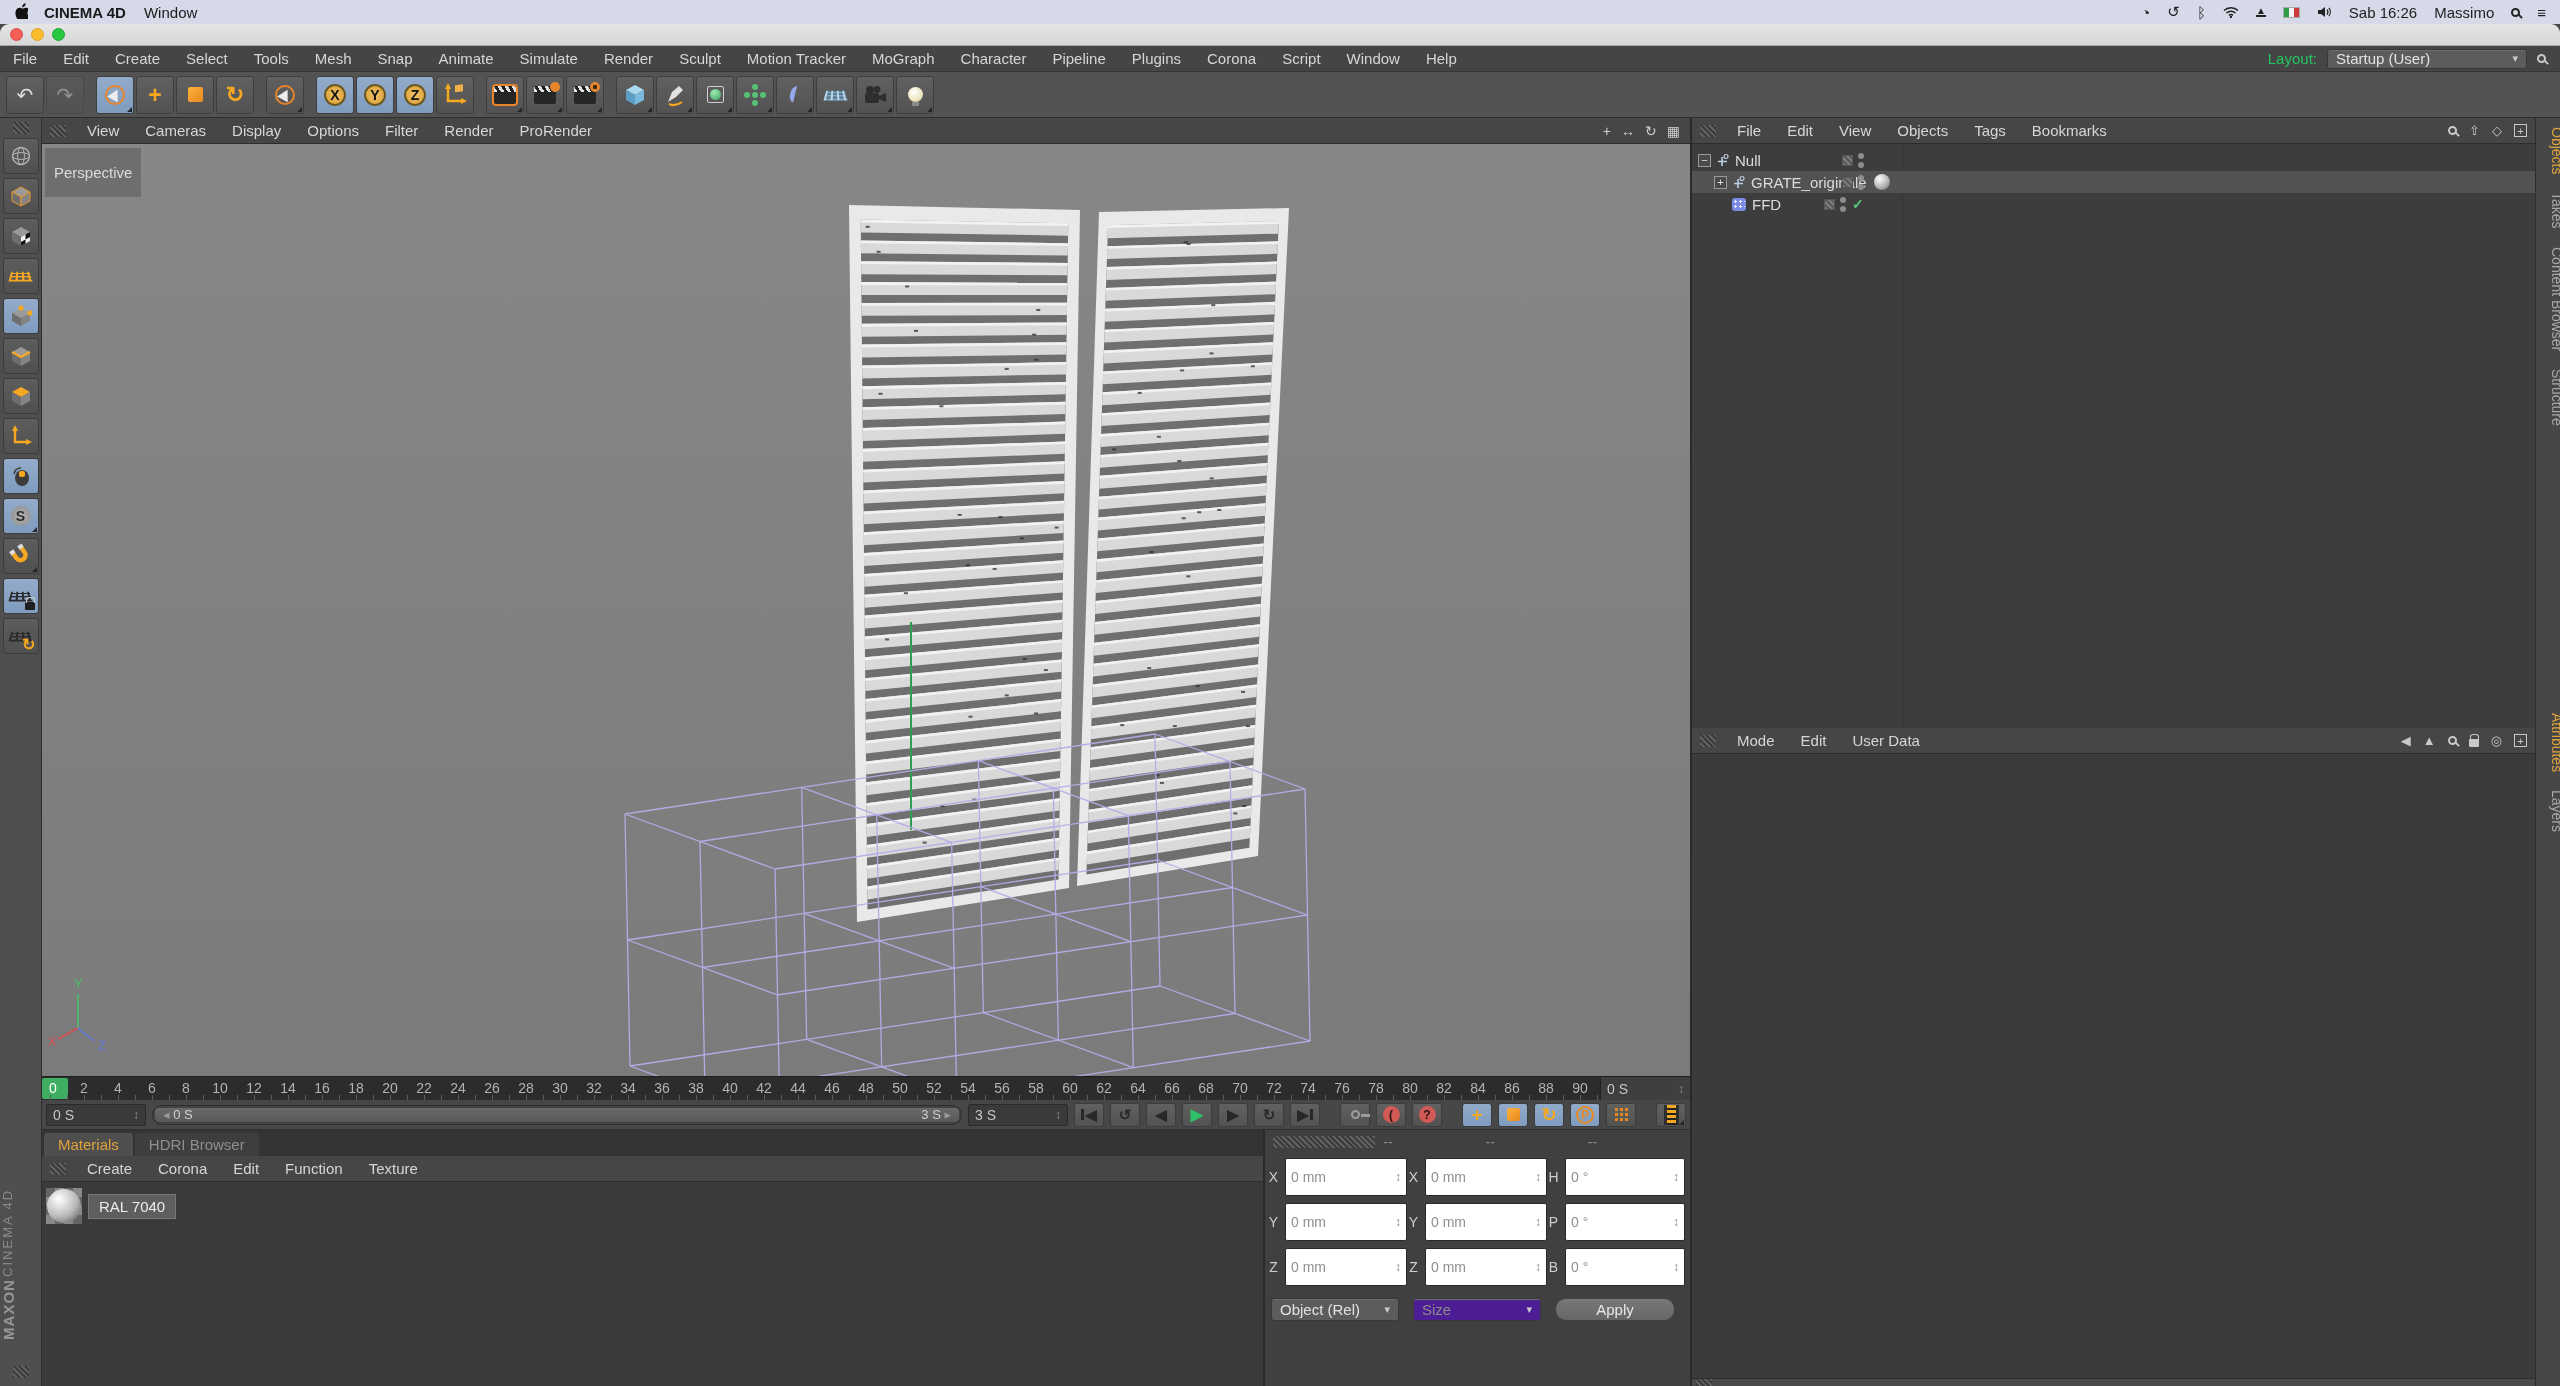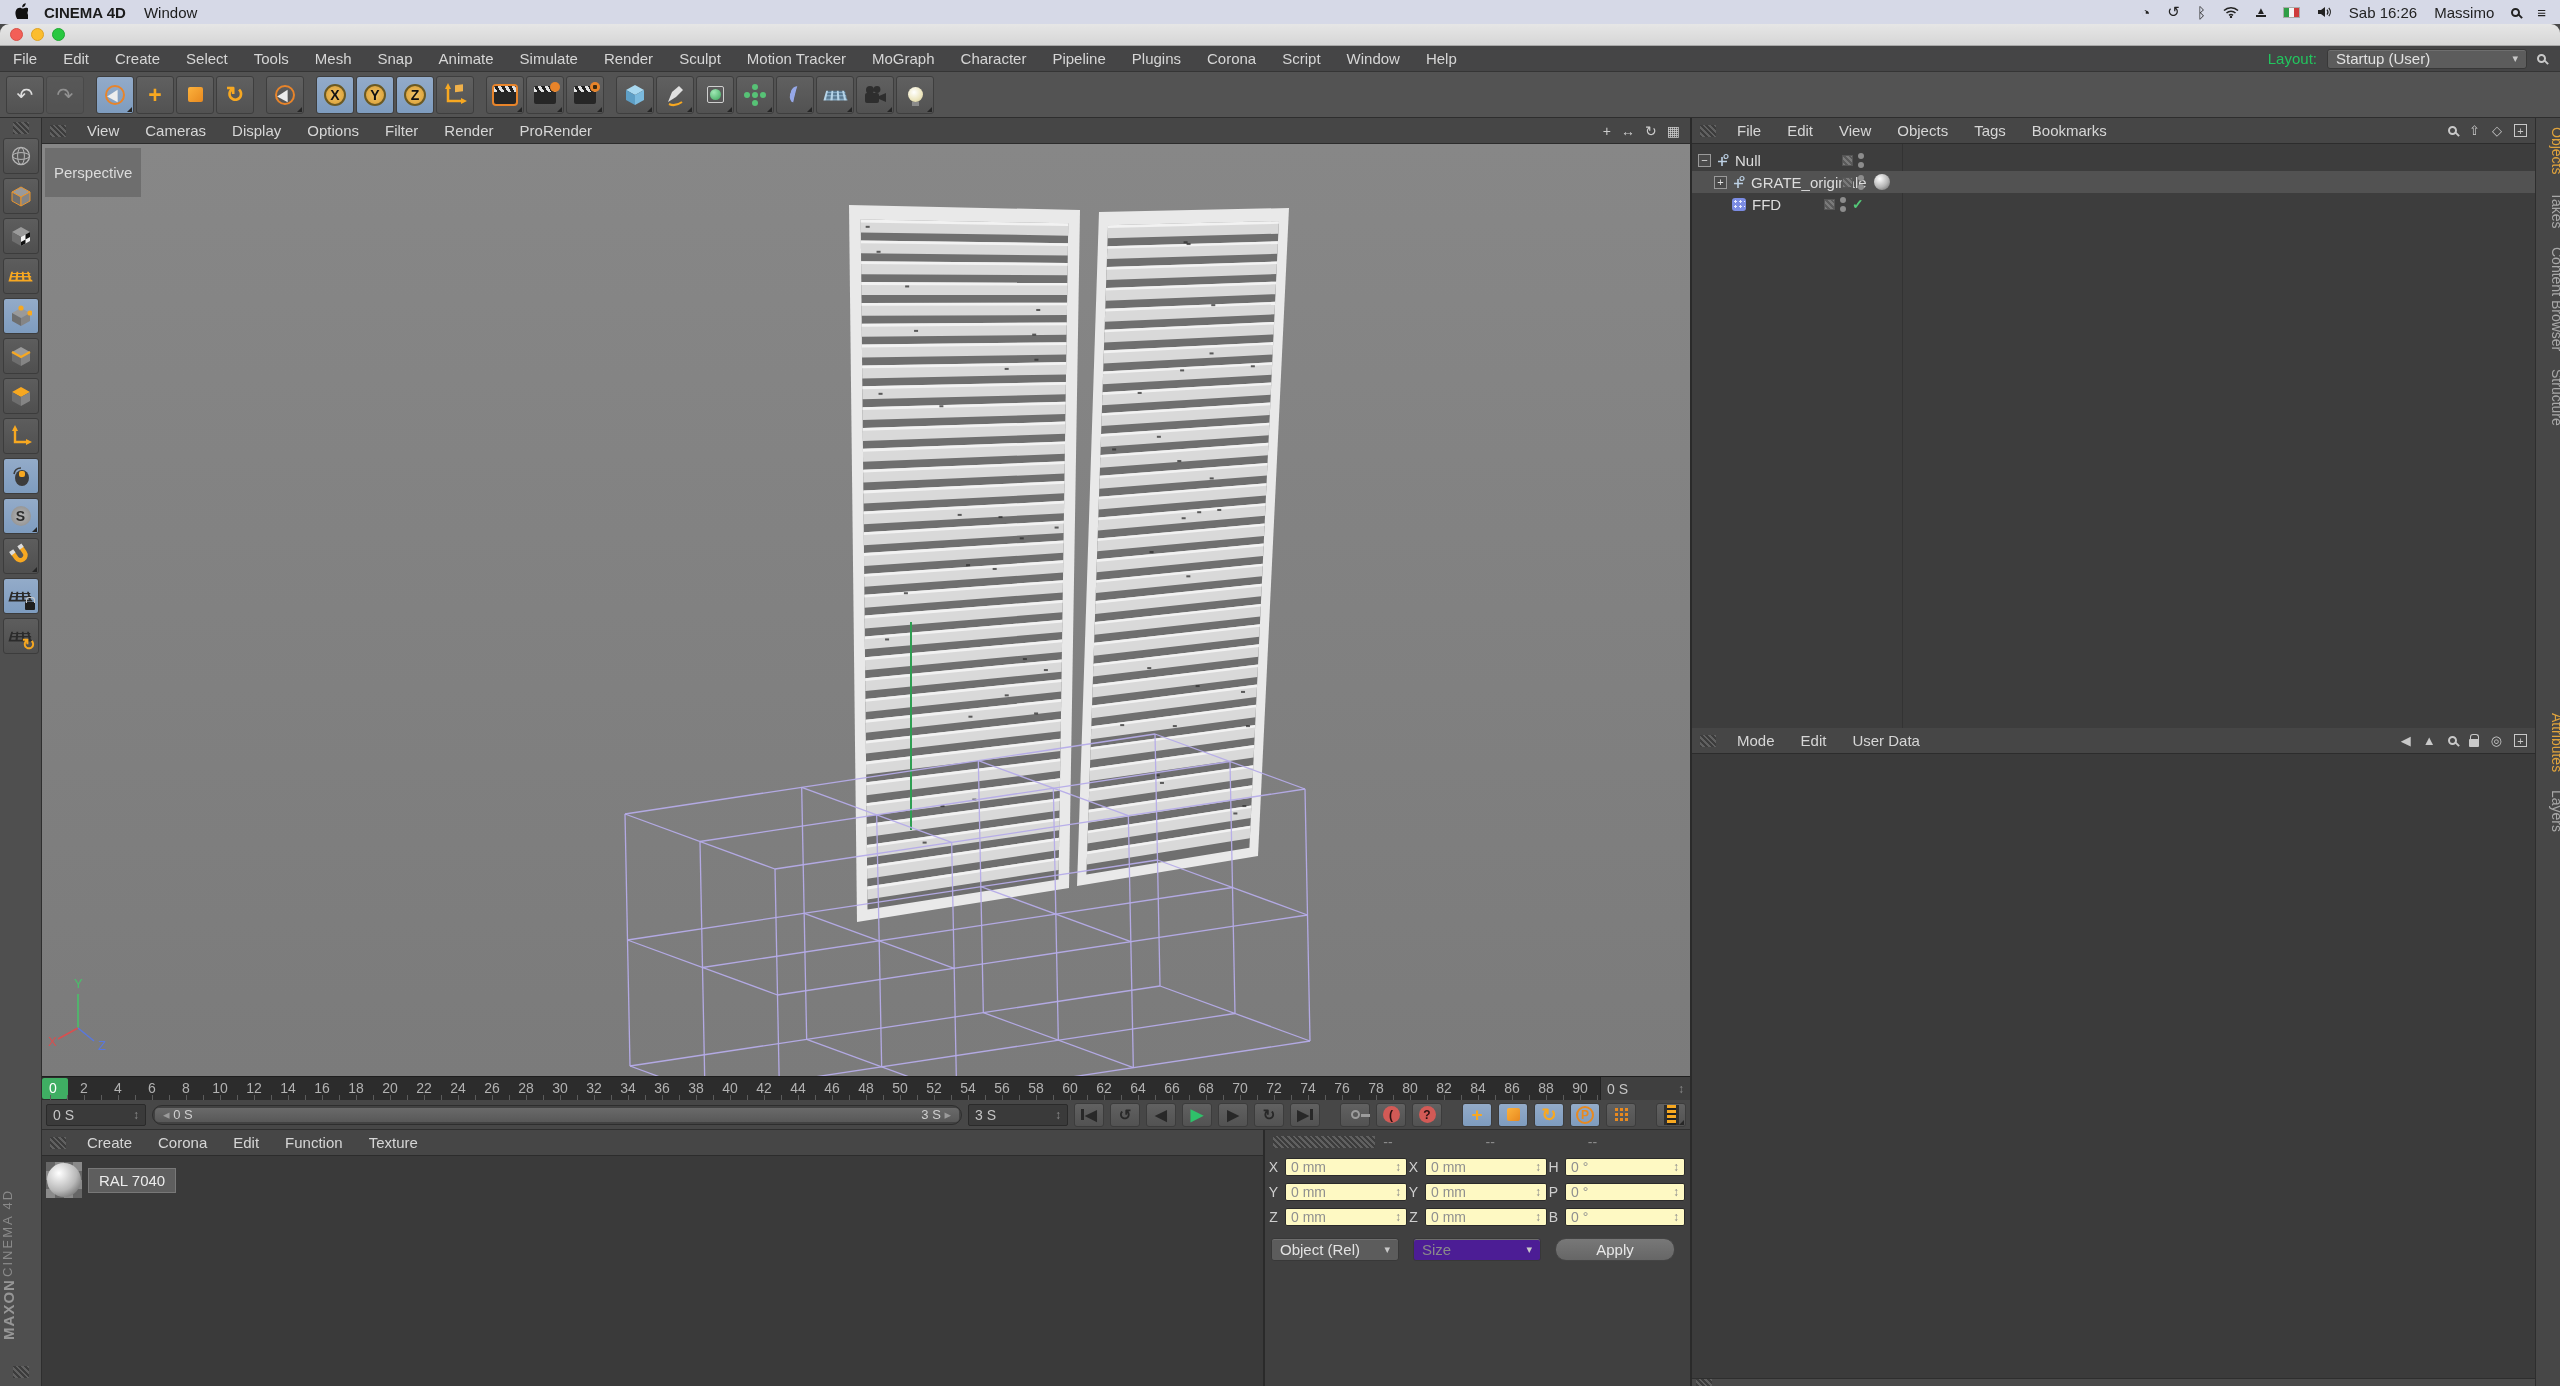--- a/index.html
+++ b/index.html
@@ -106,21 +106,21 @@
 .msph{width:34px;height:34px;border-radius:50%;background:radial-gradient(circle at 35% 30%,#ffffff,#b8b8b8 55%,#565656 95%)}
 .mlabel{background:#5e5e5e;border:1px solid #787878;color:#ececec;font-size:15px;padding:3px 10px}
 
 .coords{left:1265px;top:1130px;width:425px;height:256px;background:#404040}
 .chead{display:flex;align-items:center;height:24px;color:#8a8a8a;font-size:14px}
 .chead .grip{margin:0 8px}
 .chead span{width:133px}
 .cgrid{display:grid;grid-template-columns:140px 140px 138px;row-gap:7px;padding:4px 2px}
 .crow{display:flex;align-items:center;gap:5px}
 .clab{width:13px;color:#cfcfcf;font-size:14px;text-align:center}
-.cfield{flex:1;height:18px;background:#fef9c3;border:1px solid #2a2a2a;border-radius:2px;color:#8f8f8f;font-size:14px;display:flex;align-items:center;justify-content:space-between;padding:0 5px}
+.cfield{flex:1;height:38px;background:#ffffff;border:1px solid #2a2a2a;border-radius:2px;color:#8f8f8f;font-size:14px;display:flex;align-items:center;justify-content:space-between;padding:0 5px}
 .cbot{display:flex;align-items:center;gap:14px;padding:8px 6px}
 .cdd{width:128px;height:23px}
 .cdd.dis{color:#8a8a8a;background:#4c1d95}
 .apply{width:120px;height:23px;background:linear-gradient(#787878,#666666);border:1px solid #444;border-radius:11px;color:#e8e8e8;font-size:15px;display:flex;align-items:center;justify-content:center}
 
 .right{left:1690px;top:118px;width:845px;height:1268px;background:#3d3d3d;border-left:2px solid #2a2a2a}
 .pmenu{height:26px;background:#464646;display:flex;align-items:center;border-bottom:1px solid #2c2c2c}
 .pmenu .grip{margin:0 8px}
 .picons{margin-left:auto;display:flex;align-items:center;gap:12px;padding-right:8px;color:#c9c9c9;font-size:13px}
 .omtree{position:relative;height:584px;background:#3d3d3d;padding-top:5px}
@@ -766,20 +766,24 @@
     <div class="pbtn">
         <span class="dotgrid"></span>
       </div>
     <div class="tsep"></div>
     <div class="pbtn fly">
         <span class="film"></span>
       </div>
   </div>
 
   <div class="materials abs">
+    <div class="mattabs">
+      <span class="mtab act">Materials</span>
+      <span class="mtab inact">HDRI Browser</span>
+    </div>
     <div class="matmenu">
       <span class="grip"></span>
       <span class="mi">Create</span>
       <span class="mi">Corona</span>
       <span class="mi">Edit</span>
       <span class="mi">Function</span>
       <span class="mi">Texture</span>
     </div>
     <div class="swrow">
       <span class="mswatch">

